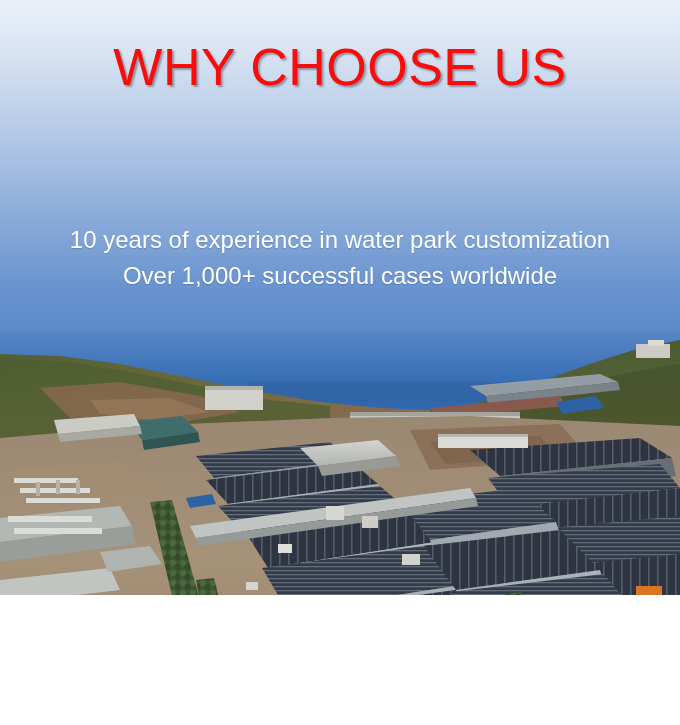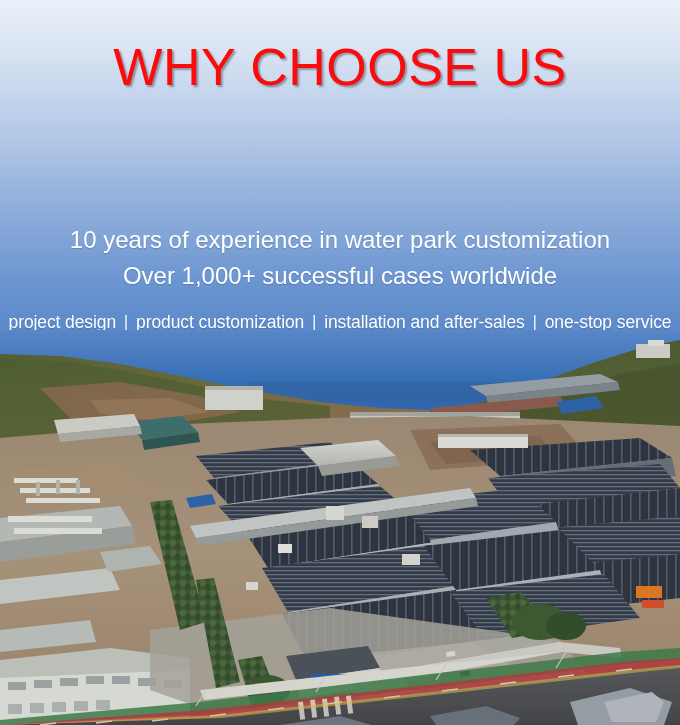--- a/index.html
+++ b/index.html
@@ -3,21 +3,21 @@
 <meta charset="utf-8">
 <style>
   html, body {
     margin: 0;
     padding: 0;
     background: #ffffff;
   }
   #banner {
     position: relative;
     width: 680px;
-    height: 725px;
+    height: 595px;
     overflow: hidden;
     font-family: "Liberation Sans", sans-serif;
     -webkit-font-smoothing: antialiased;
   }
 
   
   #headline-panel {
     position: absolute;
     left: 0; top: 0;
     width: 680px;
@@ -117,29 +117,20 @@
 
   <div id="headline-panel">
 
     <div class="txt-line" id="title-why">WHY CHOOSE US</div>
 
 
     <div class="txt-line" id="feat1">10 years of experience in water park customization</div>
 
     <div class="txt-line" id="feat2">Over 1,000+ successful cases worldwide</div>
 
-    <div class="txt-line" id="services">
-      <span>project design</span>
-      <span class="sep">|</span>
-      <span>product customization</span>
-      <span class="sep">|</span>
-      <span>installation and after-sales</span>
-      <span class="sep">|</span>
-      <span>one-stop service</span>
-    </div>
   </div>
 
   <div id="photo">
     <svg id="photo-svg" viewBox="0 0 680 395" preserveAspectRatio="none">
       <defs>
         <linearGradient id="sky" x1="0" y1="0" x2="0" y2="1">
           <stop offset="0" stop-color="#5b89ca"></stop>
           <stop offset="0.5" stop-color="#316bb4"></stop>
           <stop offset="1" stop-color="#2a62ab"></stop>
         </linearGradient>

